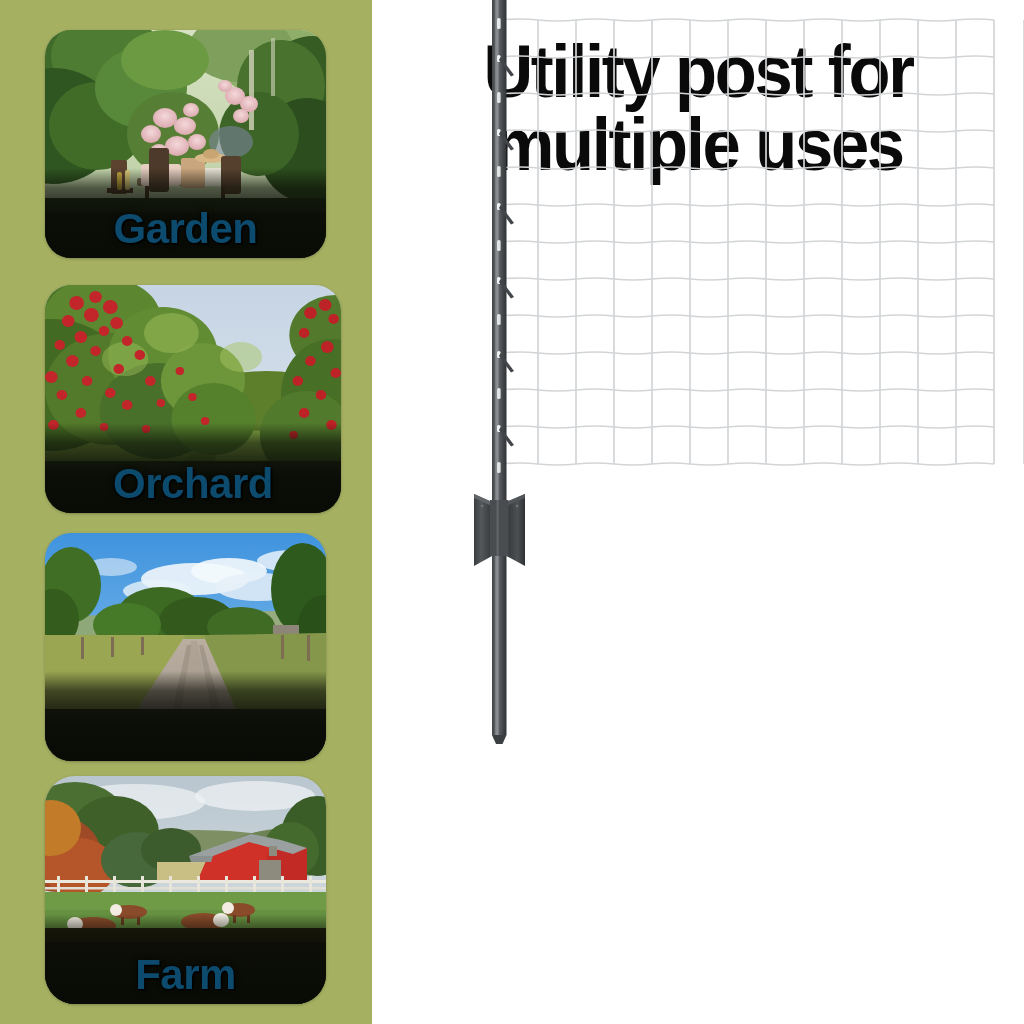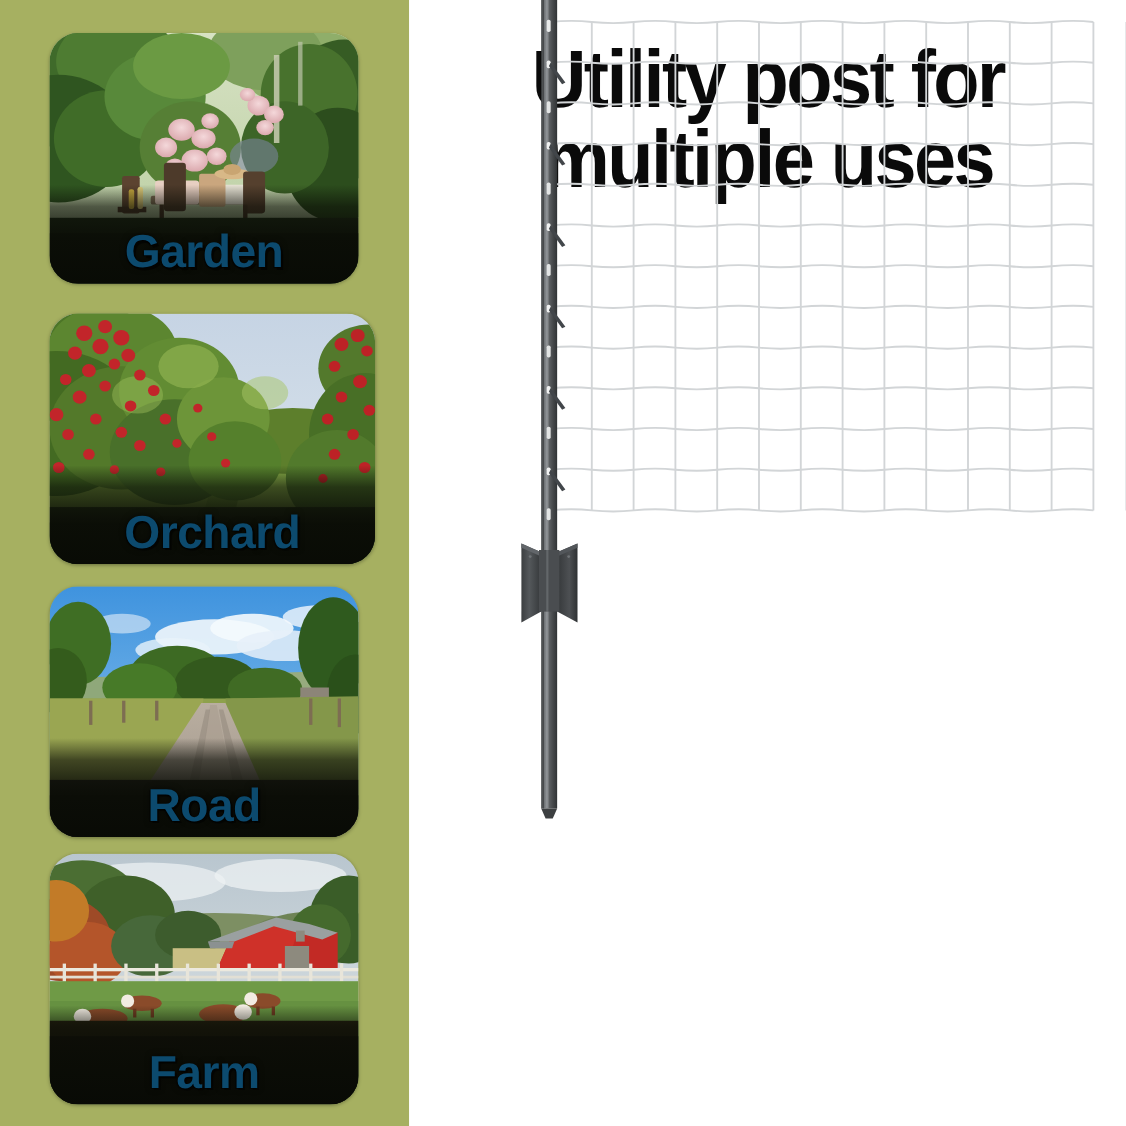--- a/index.html
+++ b/index.html
@@ -35,21 +35,21 @@
     left: 45px;
     width: 281px;
     height: 228px;
     border-radius: 26px;
     overflow: hidden;
     box-shadow: 0 1px 3px rgba(0,0,0,0.25);
   }
   .use-card:nth-of-type(1) { top: 30px; }
   .use-card:nth-of-type(2) { top: 285px; padding-left: 15px; }
   .use-card:nth-of-type(3) { top: 533px; }
-  .use-card:nth-of-type(4) { top: 776px; }
+  .use-card:nth-of-type(4) { top: 776px; border-radius: 30px; }
 
   .card-photo {
     position: absolute;
     inset: 0;
     overflow: hidden;
   }
   .card-photo svg { display: block; width: 100%; height: 100%; }
 
   .card-scrim {
     position: absolute;
@@ -343,21 +343,20 @@
           <g fill="#7d6d52">
             <rect x="236" y="102" width="3" height="24"></rect>
             <rect x="262" y="102" width="3" height="26"></rect>
           </g>
 
           <rect x="0" y="176" width="281" height="52" fill="#2b2a23"></rect>
           <rect x="0" y="190" width="281" height="38" fill="#1d1c17"></rect>
         </svg>
       </div>
       <div class="card-scrim"></div>
-      <div class="card-label">Road</div>
     </div>
 
     <div class="use-card">
       <div class="card-photo">
         <svg viewBox="0 0 281 228" preserveAspectRatio="none" aria-hidden="true">
           <defs>
             <linearGradient id="fSky" x1="0" y1="0" x2="0" y2="1">
               <stop offset="0%" stop-color="#b9c6cf"></stop>
               <stop offset="100%" stop-color="#dfe5e6"></stop>
             </linearGradient>

